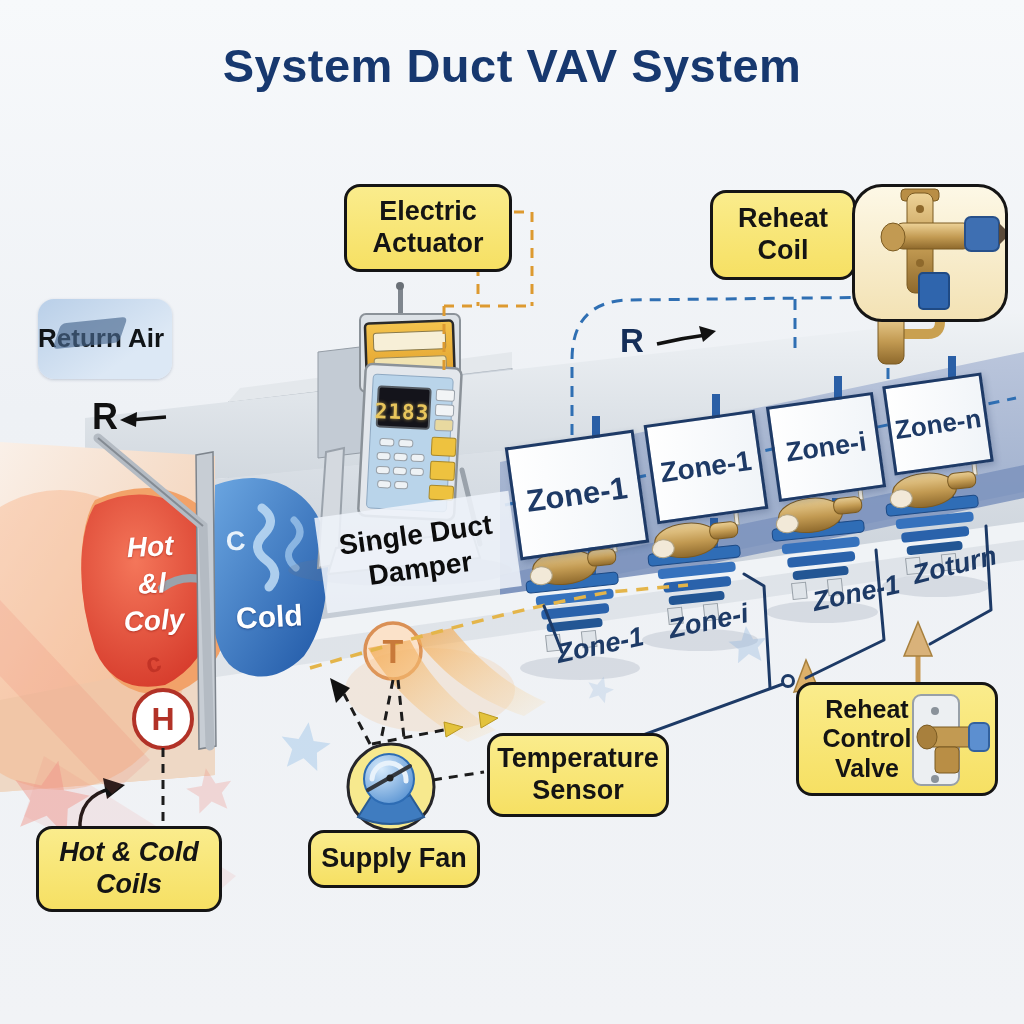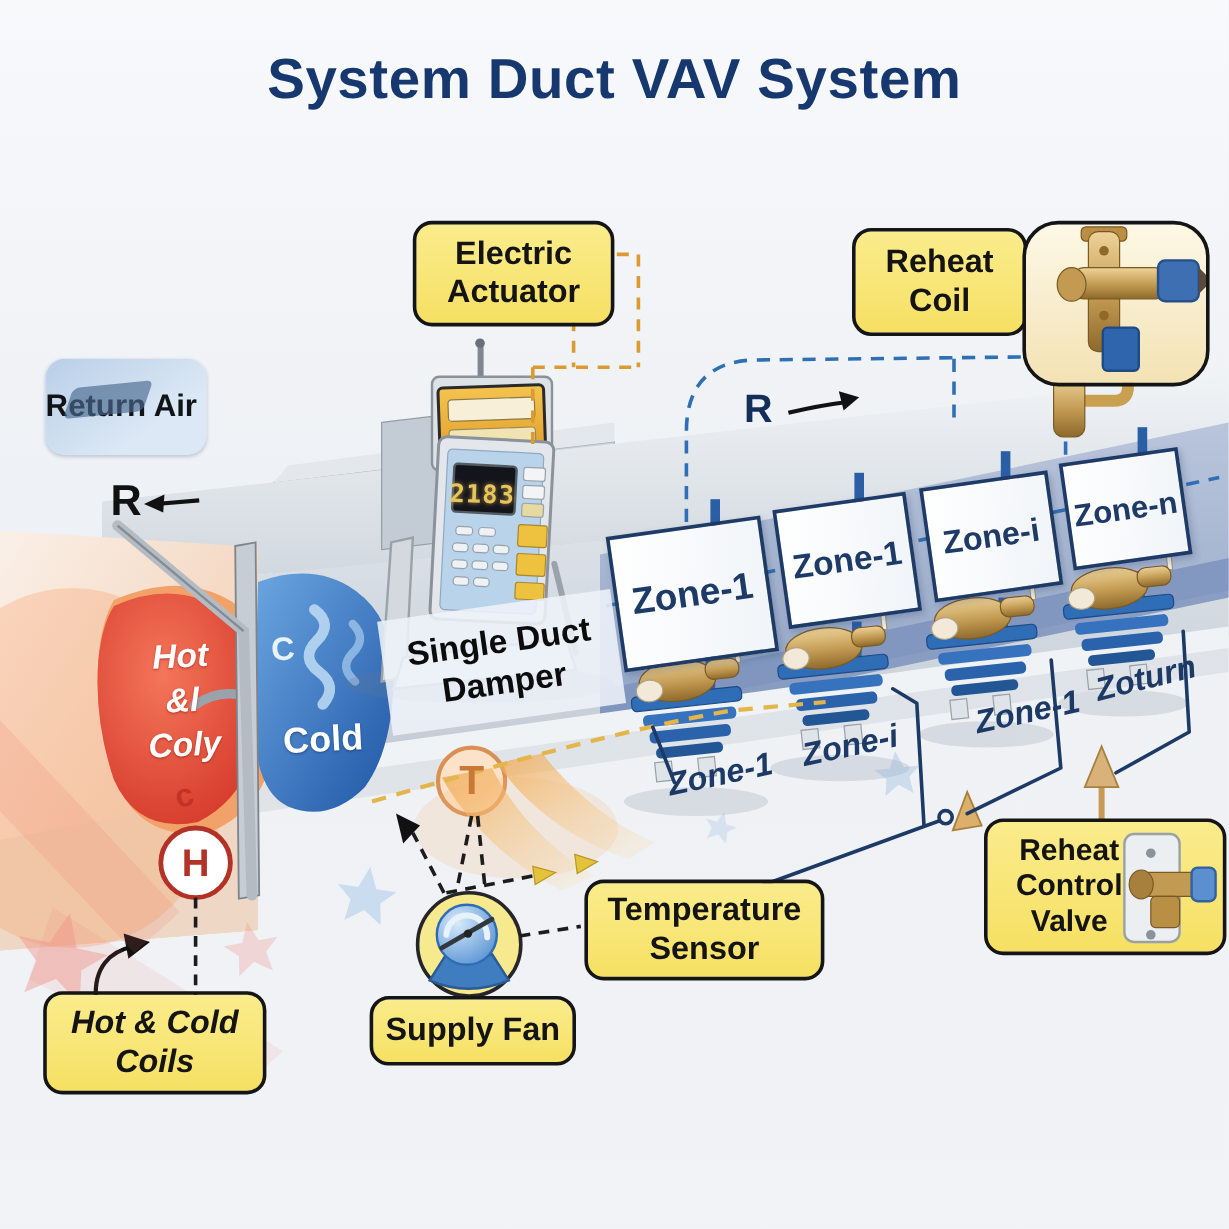--- a/index.html
+++ b/index.html
@@ -12,25 +12,25 @@
 
   .title { left:0; top:38px; width:1024px; text-align:center;
            font-size:47px; font-weight:bold; letter-spacing:.5px; color:#17386f; }
 
   .pill { display:flex; align-items:center; justify-content:center; text-align:center;
           background:linear-gradient(180deg,#faec8c 0%,#f6e063 100%);
           border:3px solid #151515; border-radius:16px;
           font-weight:bold; color:#141414; line-height:1.18; padding:6px 10px; }
   .pill-electric   { left:344px; top:184px; width:168px; height:88px; font-size:27px; }
   .pill-reheatcoil { left:710px; top:190px; width:146px; height:90px; font-size:27px; }
-  .pill-tempsensor { left:487px; top:733px; width:200px; height:84px; font-size:27px; }
+  .pill-tempsensor { left:487px; top:733px; width:182px; height:84px; font-size:27px; }
   .pill-supplyfan  { left:308px; top:830px; width:172px; height:58px; font-size:27px; }
   .pill-hotcold    { left:36px;  top:826px; width:186px; height:86px; font-size:27px;font-style:italic; }
   .pill-rcv        { left:796px; top:682px; width:202px; height:114px; font-size:25px;
-                     justify-content:flex-start; padding-left:12px;margin-left:24px; }
+                     justify-content:flex-start; padding-left:12px; }
   .rcv-text { width:112px; text-align:center; }
   .rcv-art  { position:absolute; right:4px; top:6px; width:86px; height:100px; }
 
   .blue-pill { left:38px; top:299px; width:134px; height:80px;
                display:flex; align-items:center; justify-content:flex-start; text-align:center;
                background:linear-gradient(145deg,#b9cfe8 0%,#dce8f5 70%);
                border-radius:16px; font-size:26px; font-weight:bold; color:#101417; line-height:1.2;
                box-shadow:0 1px 3px rgba(60,80,120,.25); }
   .smudge { position:absolute; left:58px; top:320px; width:64px; height:26px; z-index:4;
             background:#49688f; opacity:.65; border-radius:5px; transform:skewX(-24deg) rotate(-6deg); }

